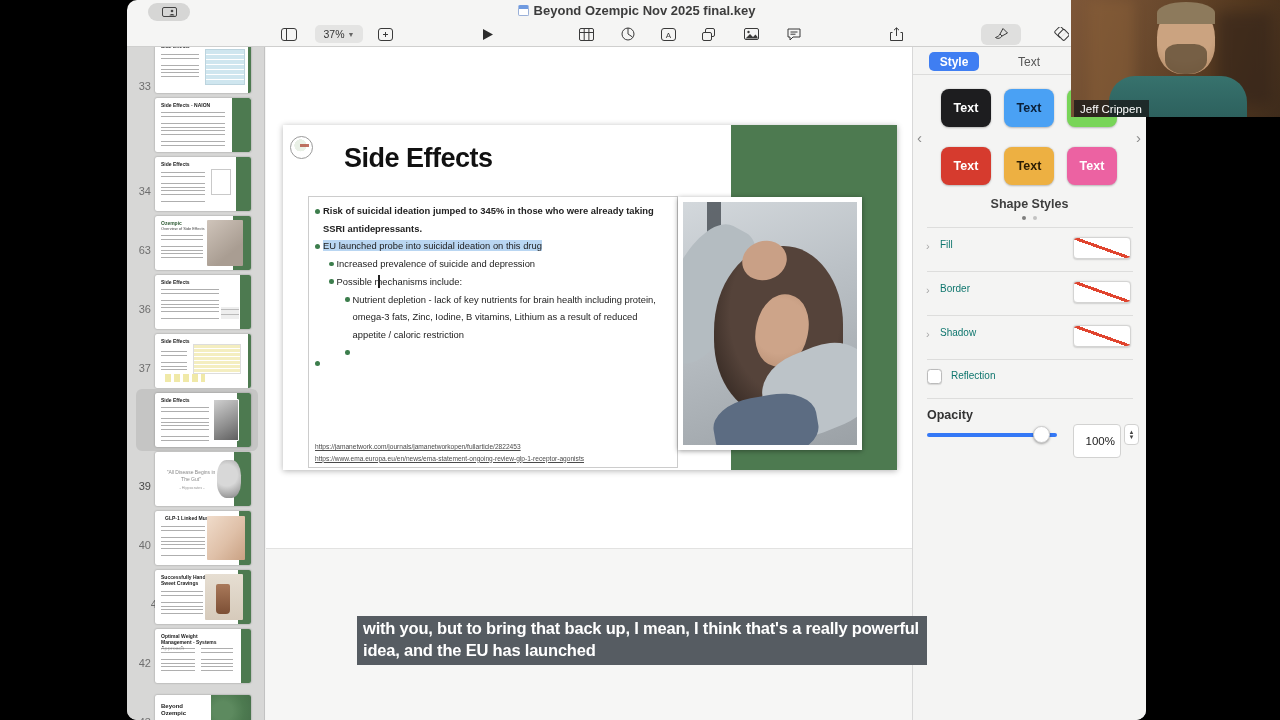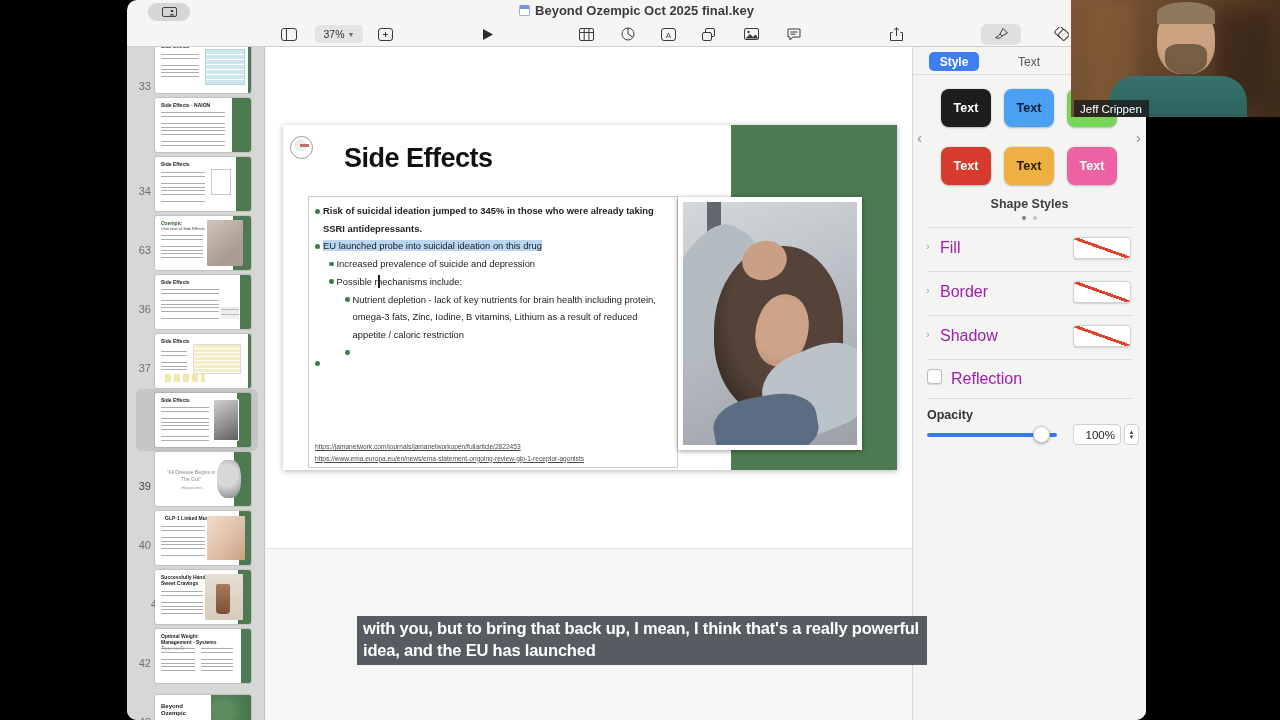--- a/index.html
+++ b/index.html
@@ -89,32 +89,32 @@
               display:flex; align-items:center; justify-content:center; }
   .insp-sep { position:absolute; left:0; top:27px; width:100%; height:1px; background:#dcdcdb; }
   .swatch { position:absolute; width:50px; height:38px; border-radius:8px; font-size:12.5px; font-weight:bold;
             display:flex; align-items:center; justify-content:center; box-shadow:0 .5px 2px rgba(0,0,0,.25); }
   .pg-chev { position:absolute; font-size:15px; color:#8a8a8a; }
   .shape-styles-hdr { position:absolute; left:0; top:150px; width:100%; text-align:center; font-size:12.5px;
                       font-weight:bold; color:#3e3e3e; }
   .pgdots { position:absolute; left:0; top:169px; width:100%; display:flex; justify-content:center; gap:7px; }
   .pgdots i { width:4px; height:4px; border-radius:50%; }
   .divider { position:absolute; left:14px; width:206px; height:1px; background:#dddddc; }
-  .rowlbl { position:absolute; left:27px; font-size:16px; color:#a21caf; }
+  .rowlbl { position:absolute; left:27px; font-size:10px; color:#0f766e; }
   .rowchev { position:absolute; left:13px; font-size:11px; color:#a8a8a8; }
   .noneswatch { position:absolute; left:160px; width:58px; height:22px; background:#fff; border:1px solid #d4d4d3;
                 border-radius:4px; box-shadow:0 .5px 1.5px rgba(0,0,0,.15);
                 background-image:linear-gradient(to top right, transparent 46%, #e0442e 46%, #e0442e 54%, transparent 54%); }
   .checkbox { position:absolute; left:14px; width:15px; height:15px; background:#fff; border:1px solid #bbb;
               border-radius:3.5px; box-shadow:0 .5px 1px rgba(0,0,0,.12); }
   .opacity-lbl { position:absolute; left:14px; top:361px; font-size:12.5px; font-weight:bold; color:#333; }
   .slider-track { position:absolute; left:14px; top:386px; width:130px; height:4px; border-radius:2px; background:#3478f6; }
   .slider-knob { position:absolute; left:120px; top:379px; width:17px; height:17px; border-radius:50%; background:#fff;
                  border:.5px solid #ccc; box-shadow:0 1px 2.5px rgba(0,0,0,.35); }
-  .opacity-val { position:absolute; left:160px; top:377px; width:48px; height:21px; background:#fff; border:1px solid #d2d2d1;
+  .opacity-val { position:absolute; left:160px; top:377px; width:48px; height:34px; background:#fff; border:1px solid #d2d2d1;
                  border-radius:4px; font-size:11.5px; color:#222; display:flex; align-items:center; justify-content:flex-end;
                  padding-right:5px; }
   .stepper { position:absolute; left:211px; top:377px; width:15px; height:21px; background:#fff; border:1px solid #d2d2d1;
              border-radius:4px; font-size:6px; color:#444; display:flex; flex-direction:column; align-items:center;
              justify-content:center; line-height:5px; }
 
   
   .webcam { position:absolute; left:1071px; top:0; width:209px; height:117px; overflow:hidden;
             background:linear-gradient(110deg,#7e5738 0%,#6b4a2e 35%,#53381f 70%,#3f2c1c 100%); }
   .wc-blur1 { position:absolute; left:8%; top:0; width:22%; height:100%; background:#8a6038; filter:blur(6px); opacity:.5; }
@@ -143,21 +143,21 @@
   <div class="window">
 
     <div class="titlebar">
       <div class="share-pill">
         <svg width="15" height="11" viewBox="0 0 15 11">
             <rect x="0.5" y="0.5" width="14" height="9" rx="1.5" fill="none" stroke="#444"></rect>
             <circle cx="10" cy="4" r="1.3" fill="#444"></circle>
             <path d="M7.5 8.5 C7.8 6.5 12.2 6.5 12.5 8.5 Z" fill="#444"></path>
           </svg>
       </div>
-      <div class="doc-title"><span class="doc-icon"></span><span>Beyond Ozempic Oct 2025 final.key</span></div>
+      <div class="doc-title"><span class="doc-icon"></span><span>Beyond Ozempic Nov 2025 final.key</span></div>
     </div>
 
     <div class="toolbar">
       <div class="tb" style="left:153px">
         <svg width="16" height="13" viewBox="0 0 16 13">
             <rect x="0.5" y="0.5" width="15" height="12" rx="2.5" fill="none" stroke="#3a3a3a"></rect>
             <line x1="5.5" y1="1" x2="5.5" y2="12" stroke="#3a3a3a"></line>
           </svg>
       </div>
       <div class="zoom-ctl">

